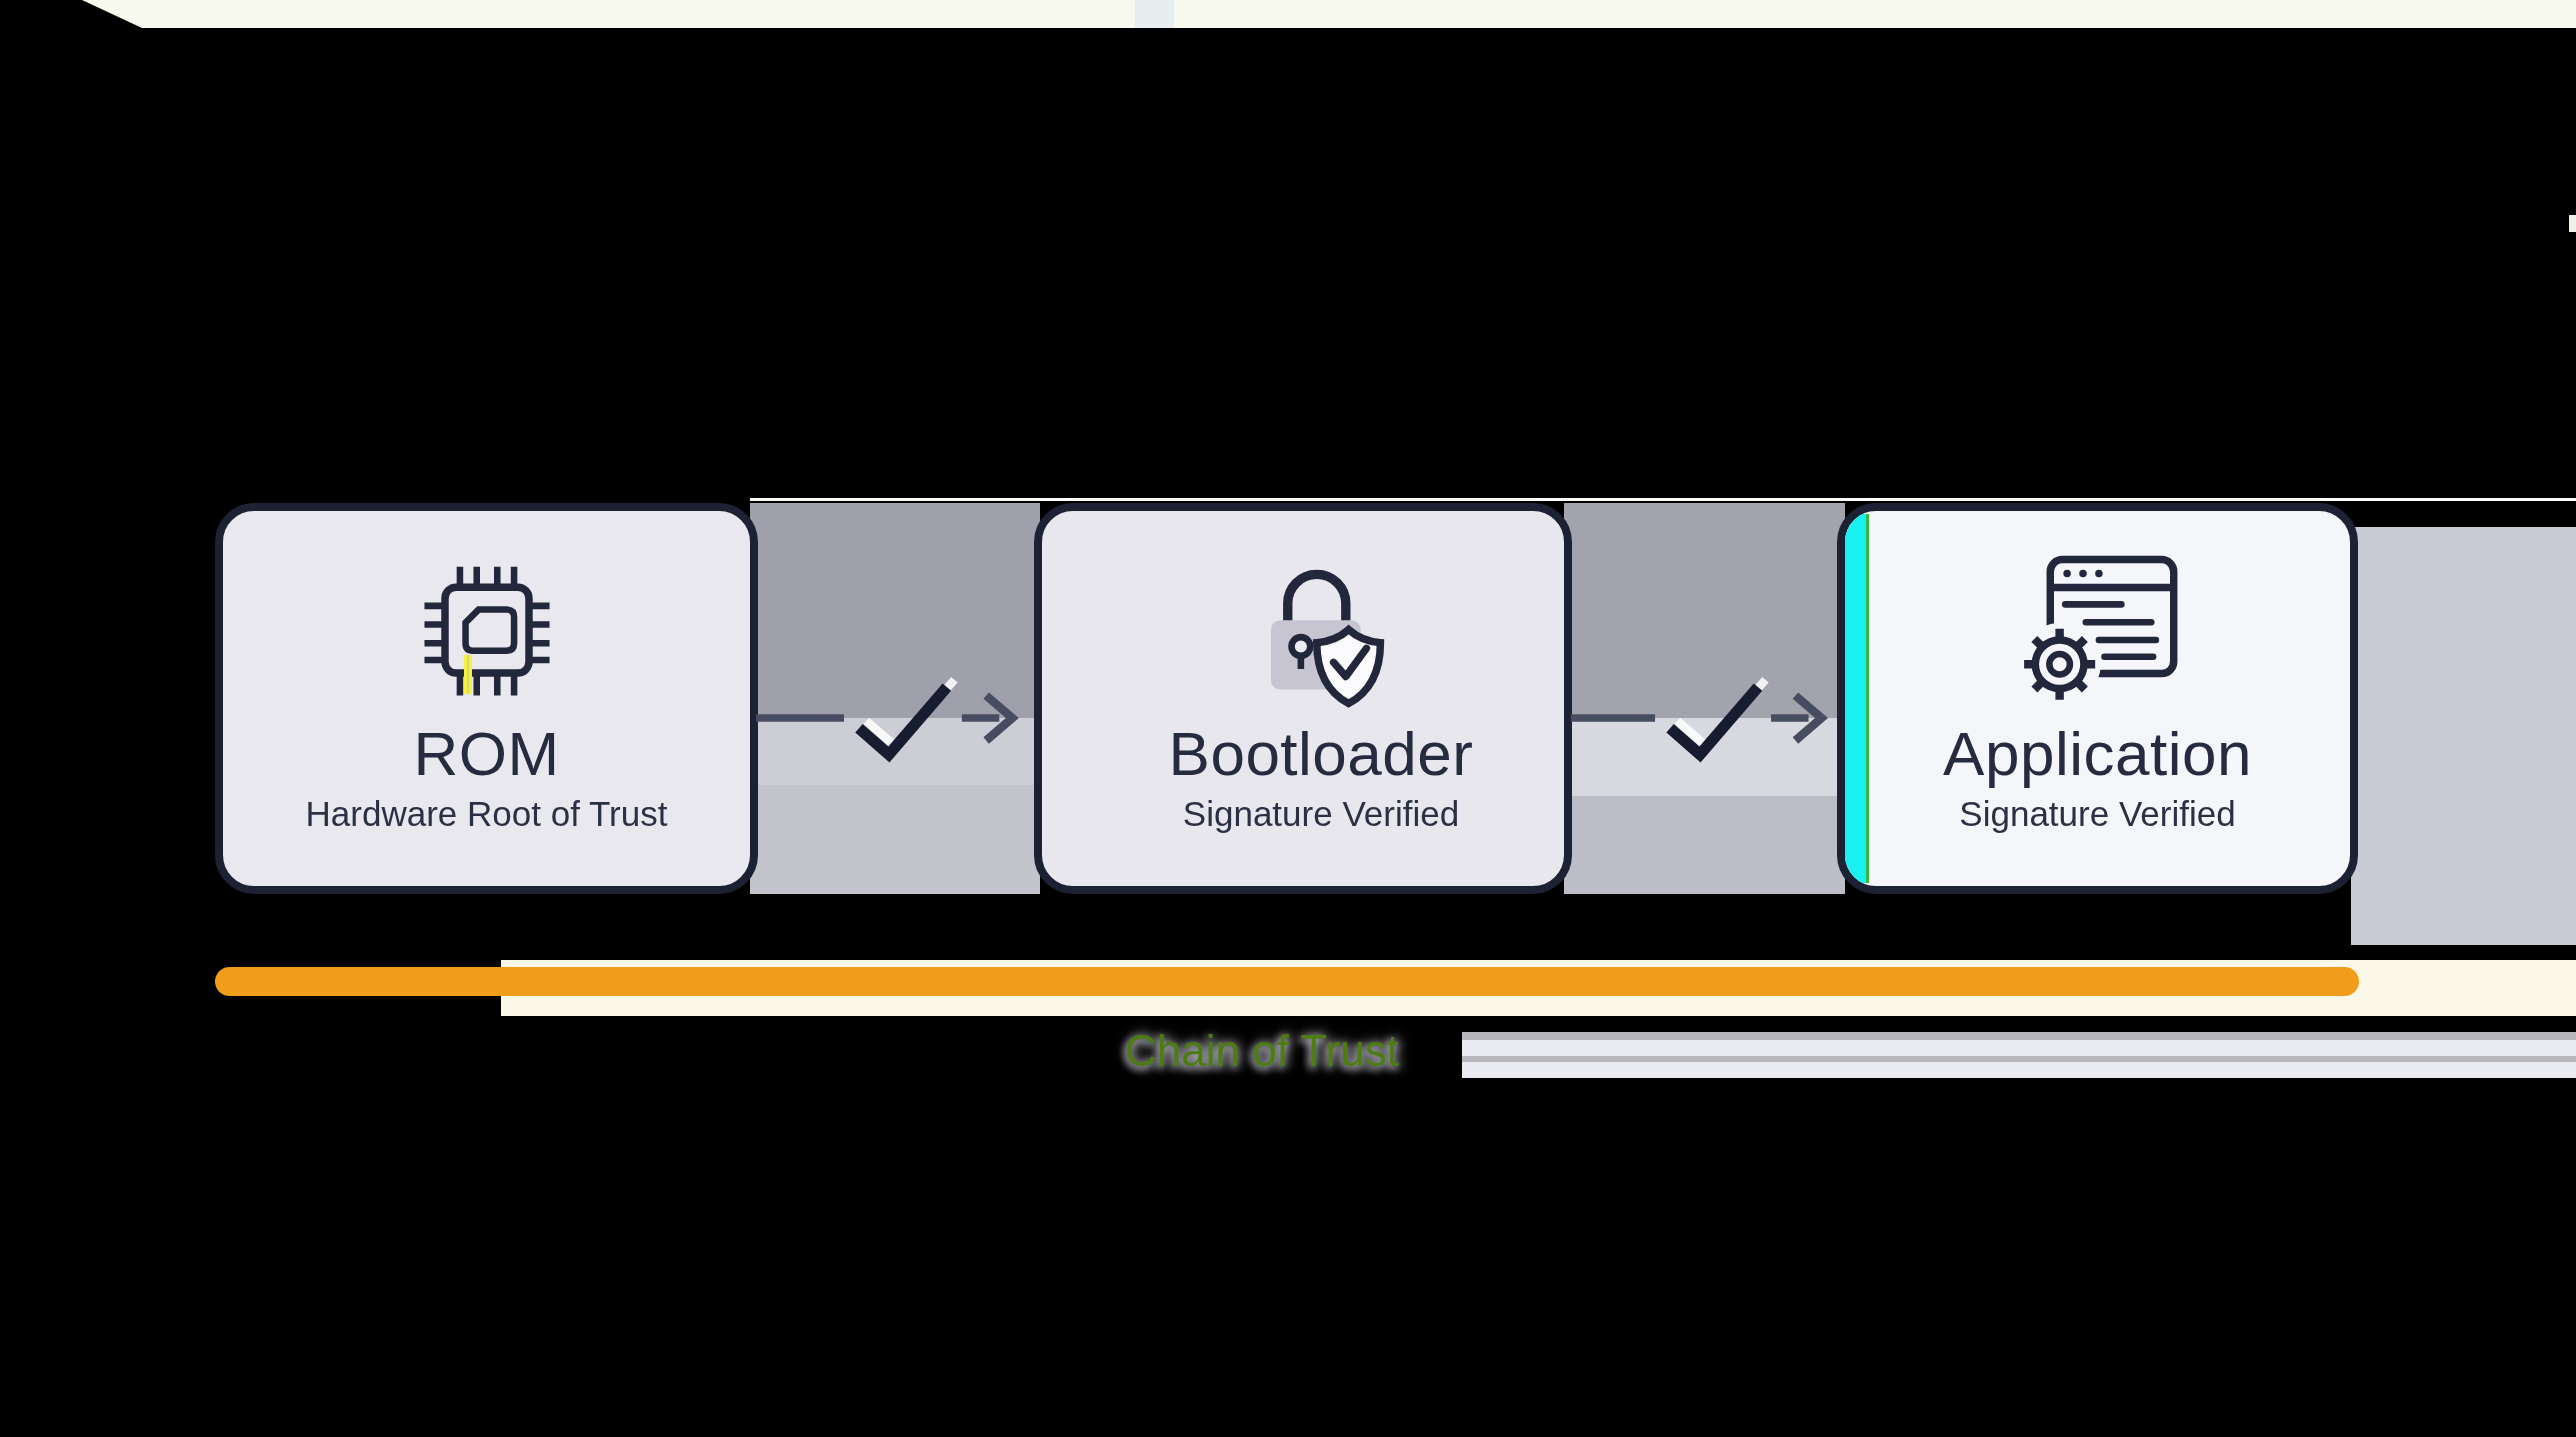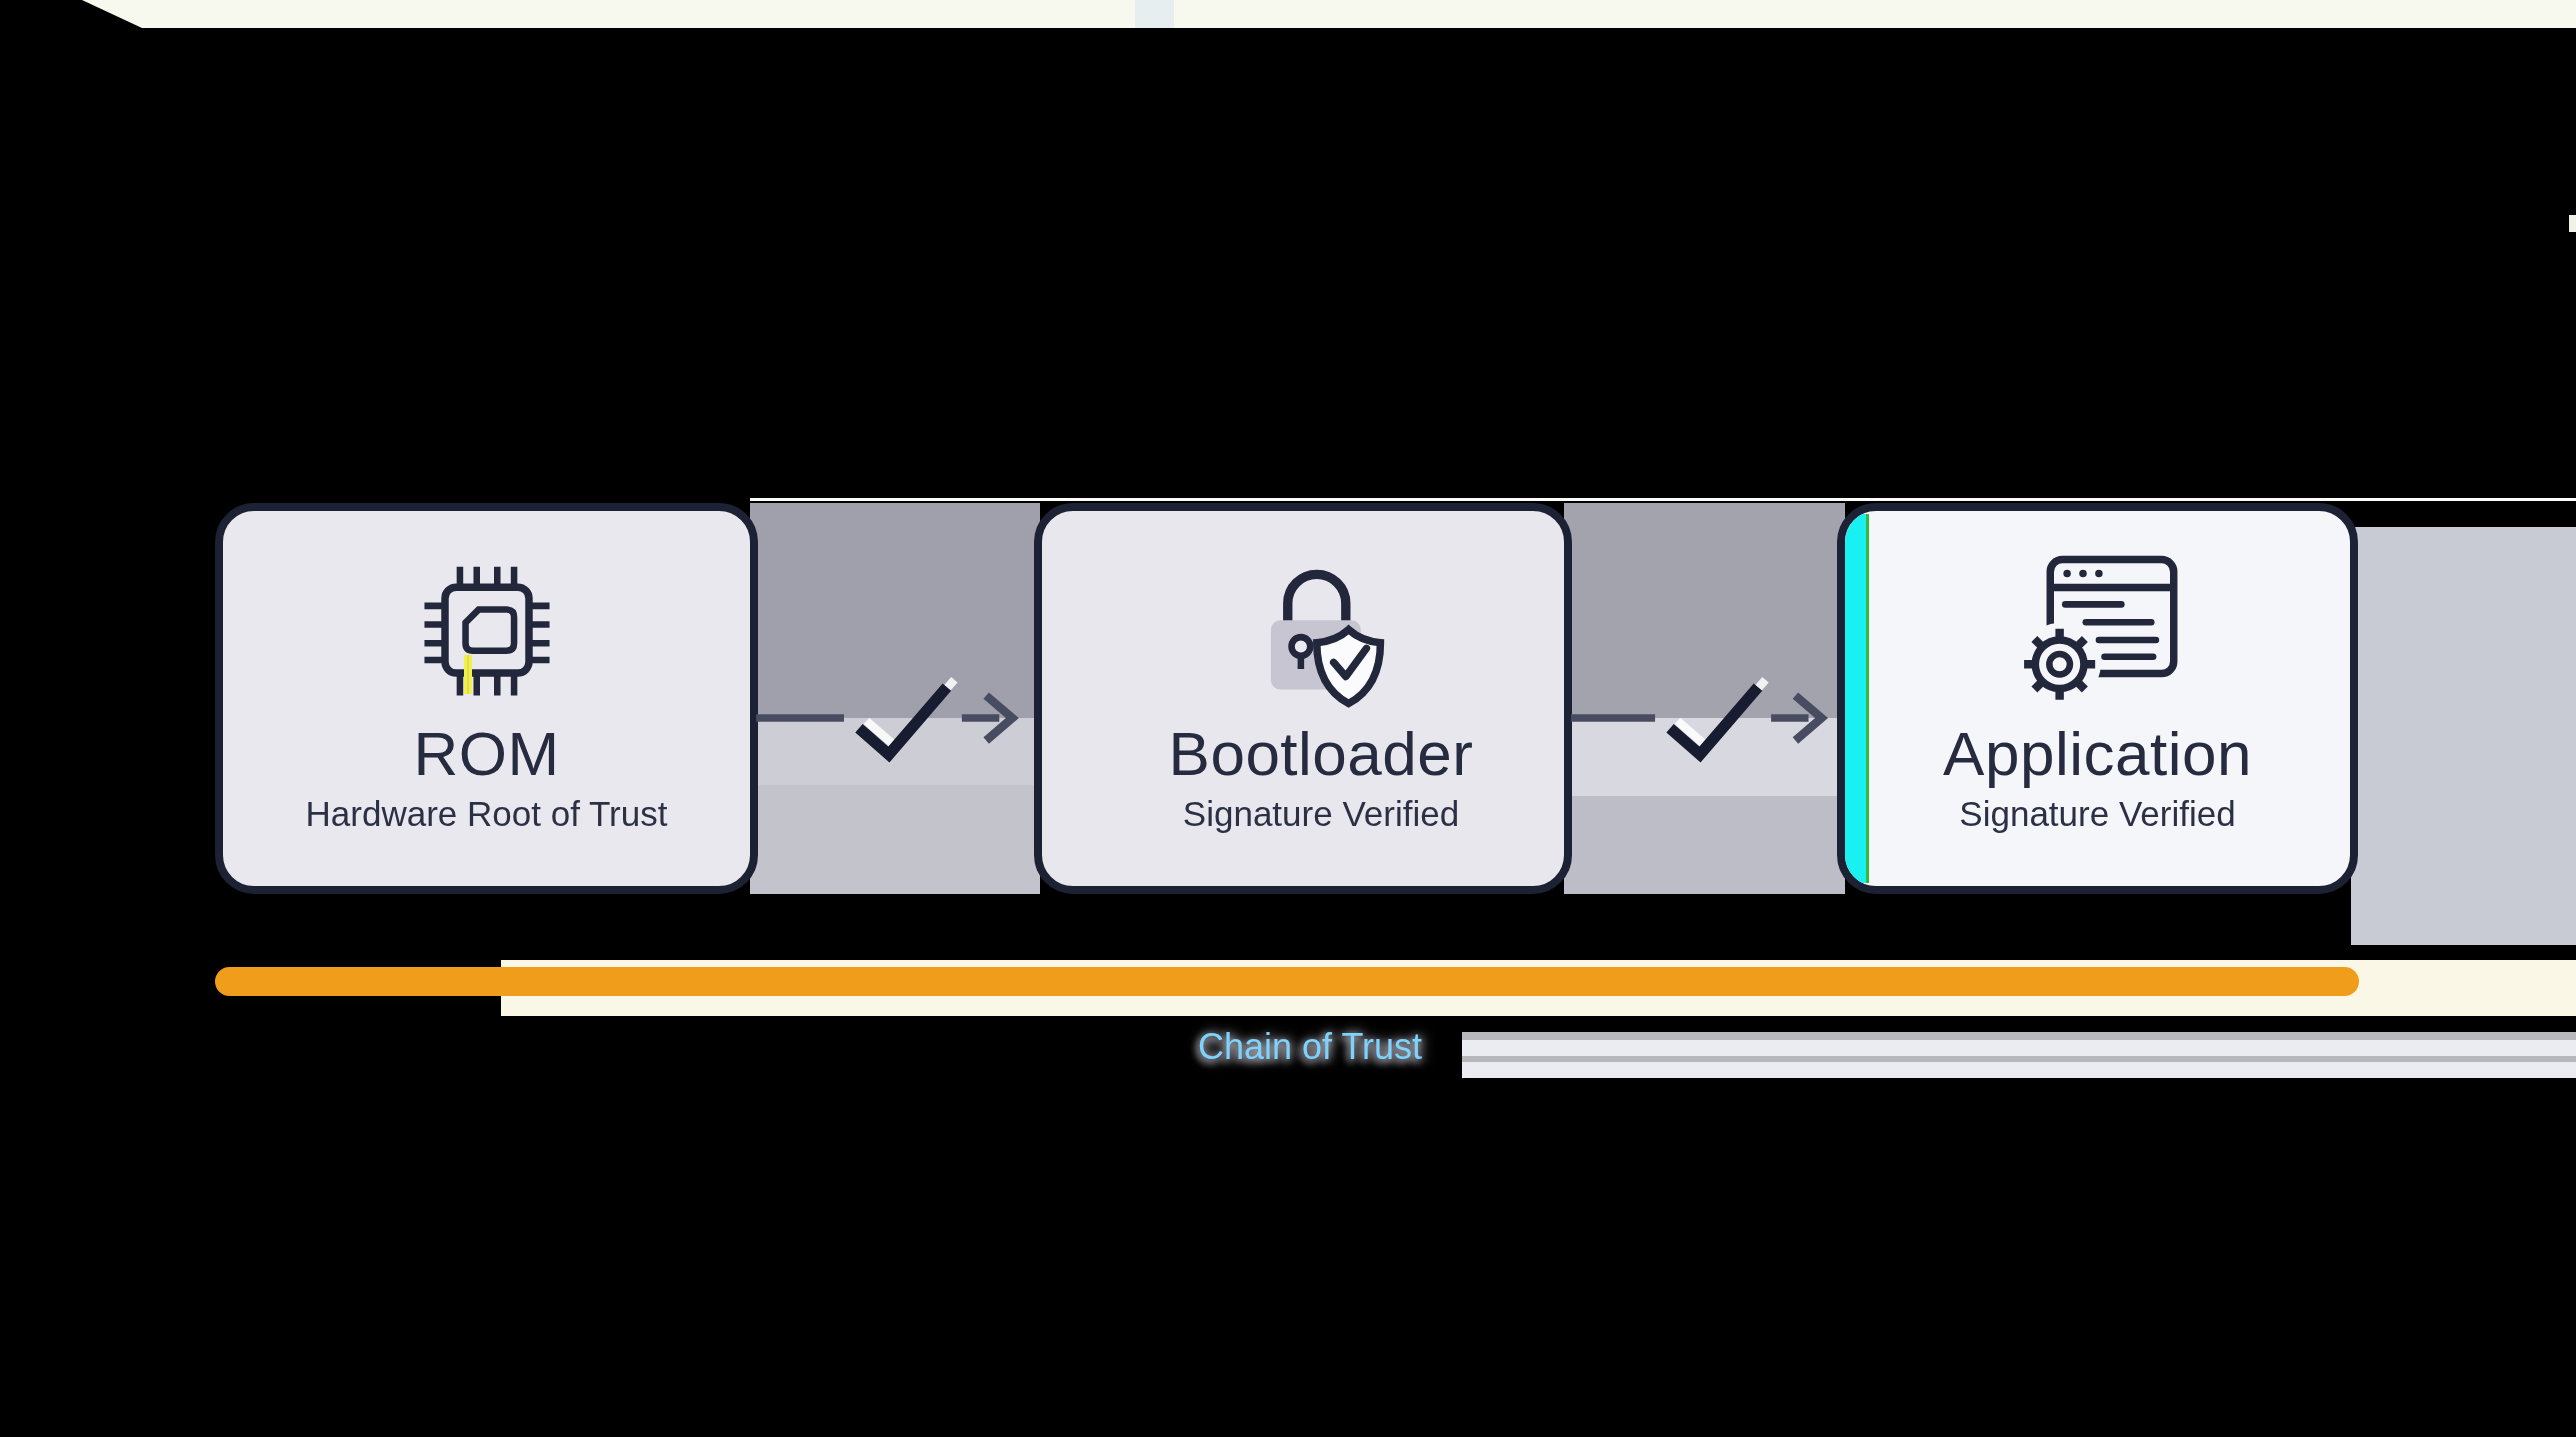--- a/index.html
+++ b/index.html
@@ -43,22 +43,22 @@
 
   
   .connector{position:absolute;top:646px;width:281px;height:145px;z-index:2;}
   .connector-1{left:754px;}
   .connector-2{left:1569px;width:276px;}
 
   
   .chain-glow{position:absolute;left:501px;top:960px;width:2075px;height:56px;background:#fbf7e6;z-index:1;}
   .chain-bar{position:absolute;left:215px;top:967px;width:2144px;height:29px;border-radius:15px;
         background:#ef9d1a;z-index:2;}
-  .chain-label{position:absolute;left:1048px;top:1026px;width:524px;text-align:center;z-index:2;
-        font-size:36px;color:#7dd3fc;
+  .chain-label{position:absolute;left:1000px;top:1026px;width:524px;text-align:center;z-index:2;
+        font-size:44px;color:#4d7c0f;
         text-shadow:0 1.9px 9.4px rgba(200,200,212,.95),1.9px 0 13px rgba(196,196,208,.8),-2.8px 2.8px 7.5px rgba(190,190,202,.6);}
   .bottom-stripes{position:absolute;left:1462px;top:1032px;width:1114px;height:46px;z-index:1;
         background:linear-gradient(#b7b7bc 0 8.4px,#ebebf2 8.4px 24px,#b7b7bc 24px 30px,#ebebf2 30px 46px);}
 
   svg{display:block;}
 </style>
 </head>
 <body>
 
 <div id="page">

